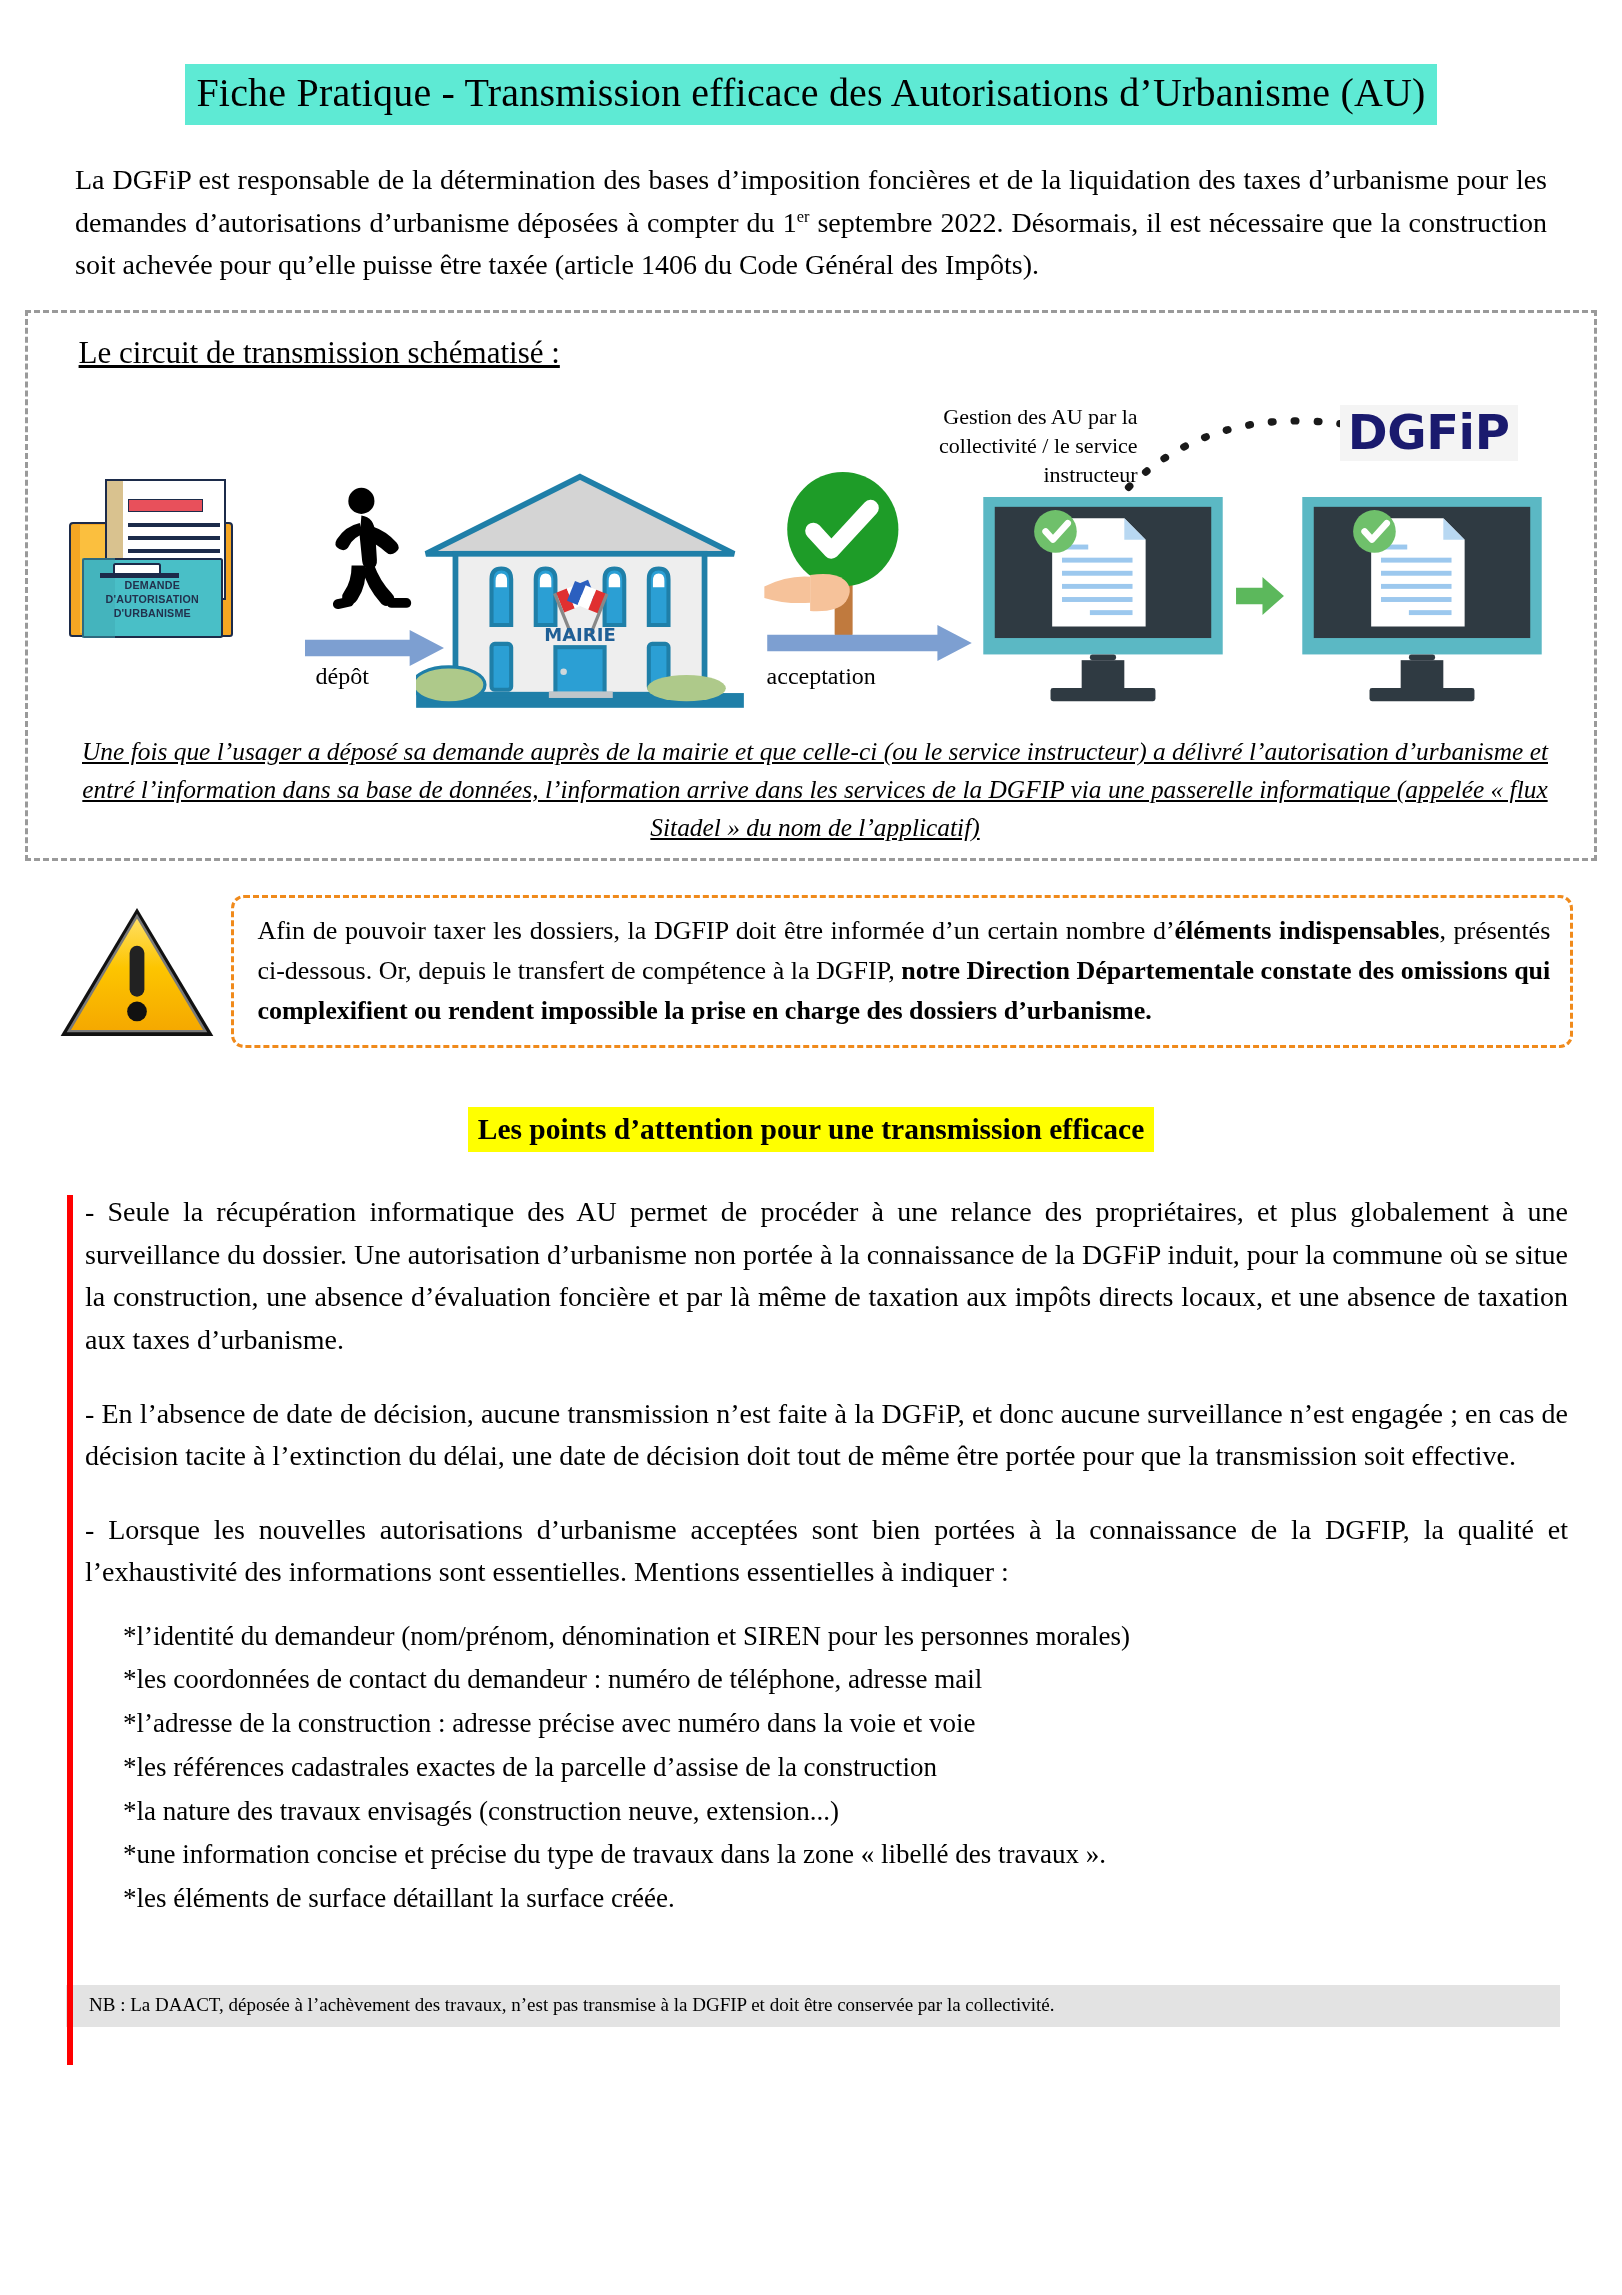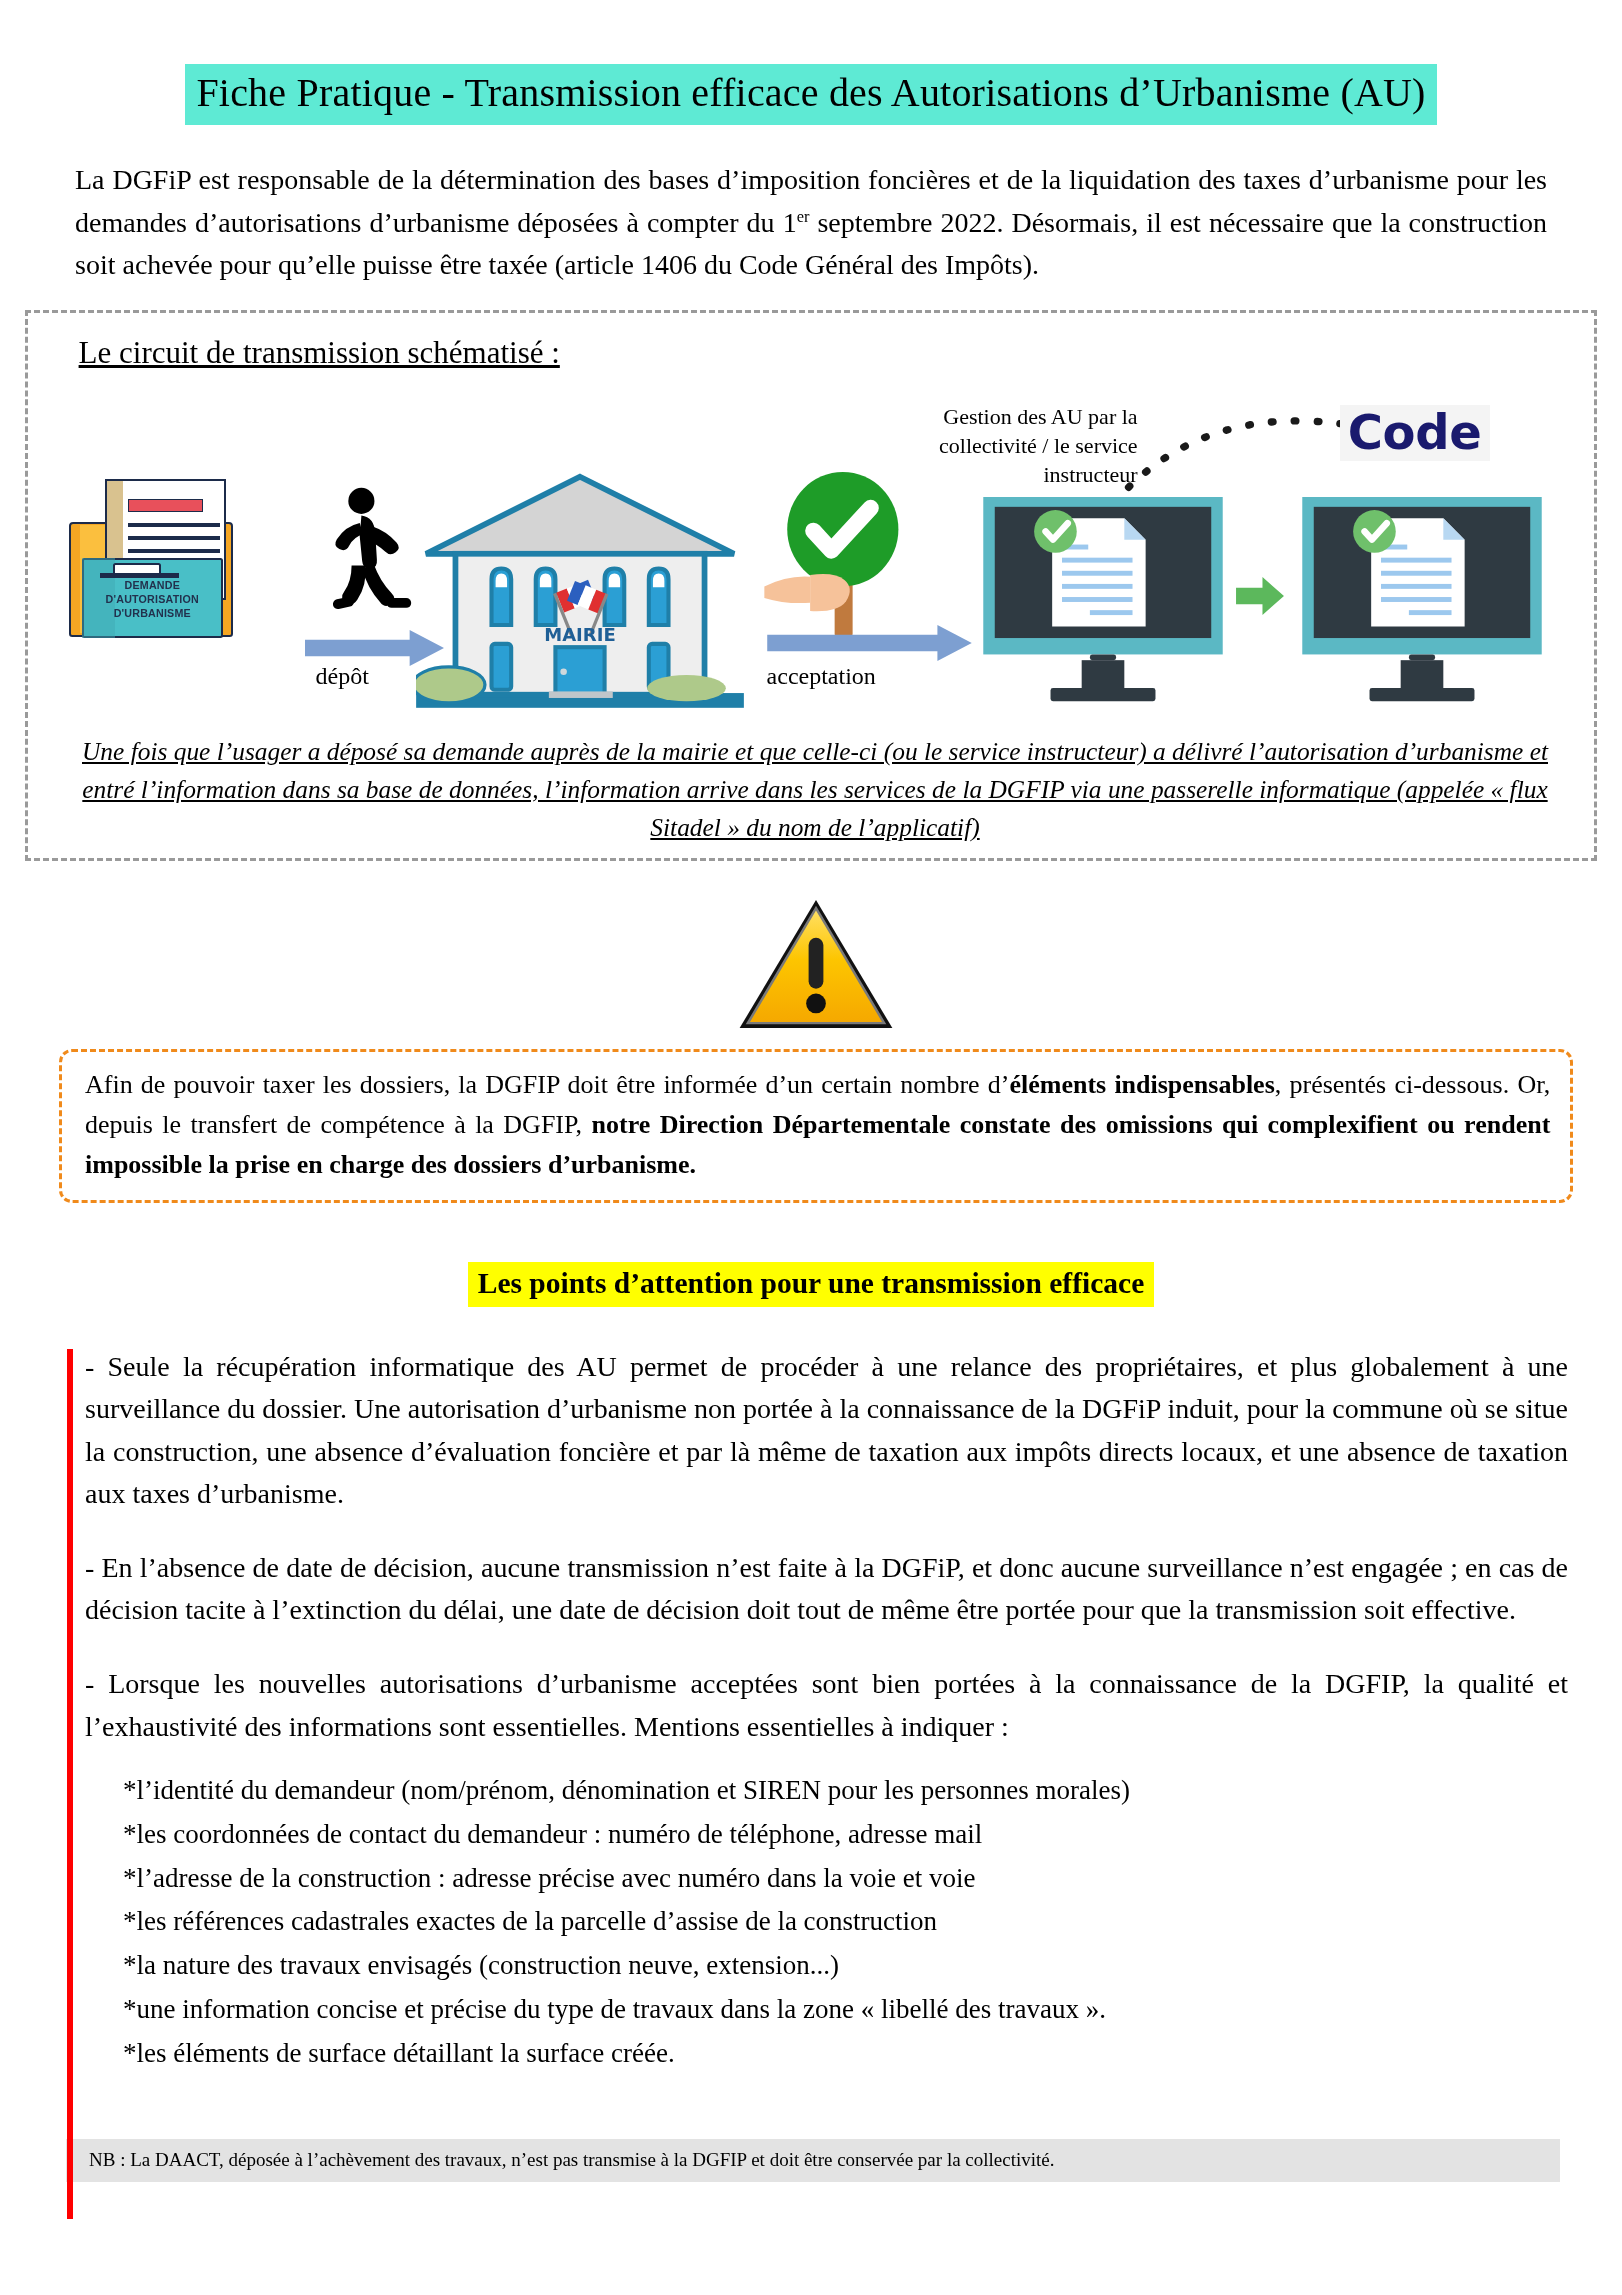--- a/index.html
+++ b/index.html
@@ -210,21 +210,20 @@
     text-align: center;
     text-decoration: underline;
   }
 
   
   .warn-row {
     display: flex;
     align-items: center;
     margin: 34px 49px 0 59px;
     gap: 16.4px;
-    flex-direction: column;
   }
   .warn-tri { flex: 0 0 auto; width: 156px; }
   .warn-box {
     flex: 1 1 auto;
     border: 3.3px dashed #f08a1b;
     border-radius: 13px;
     padding: 13px 19.7px 14.7px 23px;
     font-size: 26px;
     line-height: 1.54;
     text-align: justify;
@@ -401,21 +400,21 @@
       <div class="ann">
         <div>Gestion des AU par la</div>
         <div>collectivité / le service</div>
         <div>instructeur</div>
       </div>
 
       <svg class="dotted-arc" width="262" height="107" viewBox="0 0 320 130">
         <path d="M12 122 Q120 -4 306 26" stroke="#1a1a1a" stroke-width="9" fill="none" stroke-linecap="round" stroke-dasharray="2 26"></path>
       </svg>
 
-      <div class="dgfip-logo">Code</div>
+      <div class="dgfip-logo">DGFiP</div>
 
       <svg class="monitor mon1" width="246" height="205" viewBox="0 0 300 250">
         <rect x="4" y="0" width="292" height="192" fill="#5bb8c4"></rect>
         <rect x="18" y="12" width="264" height="160" fill="#2f3a42"></rect>
         <rect x="134" y="192" width="32" height="7" rx="3" fill="#2f3a42"></rect>
         <rect x="124" y="199" width="52" height="34" fill="#2f3a42"></rect>
         <rect x="86" y="233" width="128" height="16" rx="3" fill="#2f3a42"></rect>
         <g>
           <polygon points="88,26 176,26 202,52 202,158 88,158" fill="#ffffff"></polygon>
           <polygon points="176,26 202,52 176,52" fill="#b8d8f2"></polygon>

